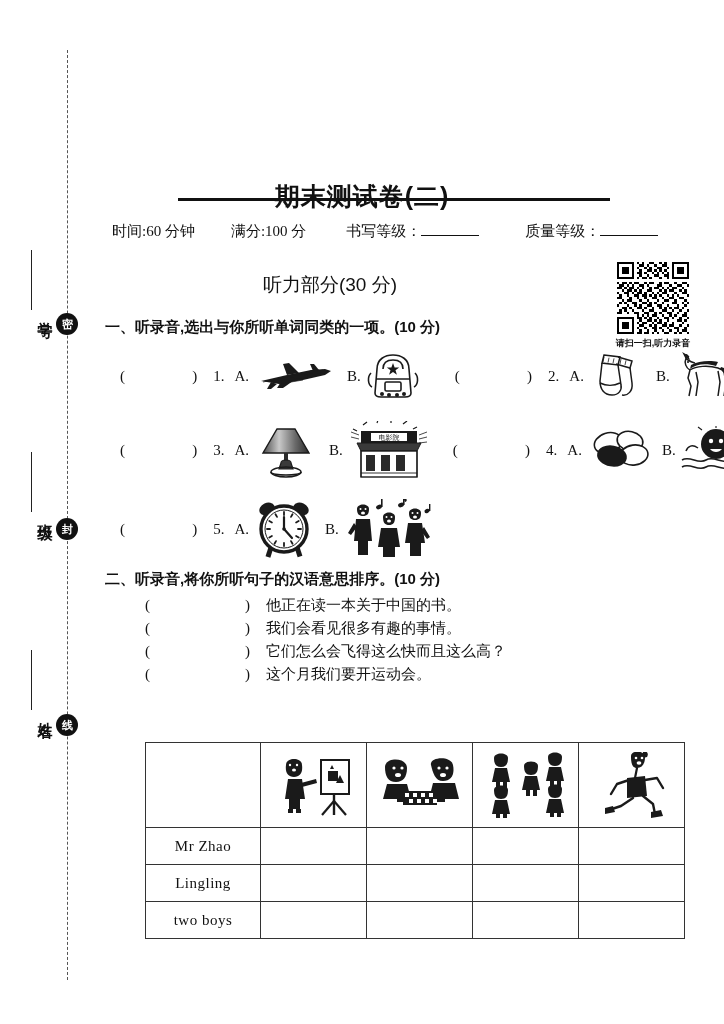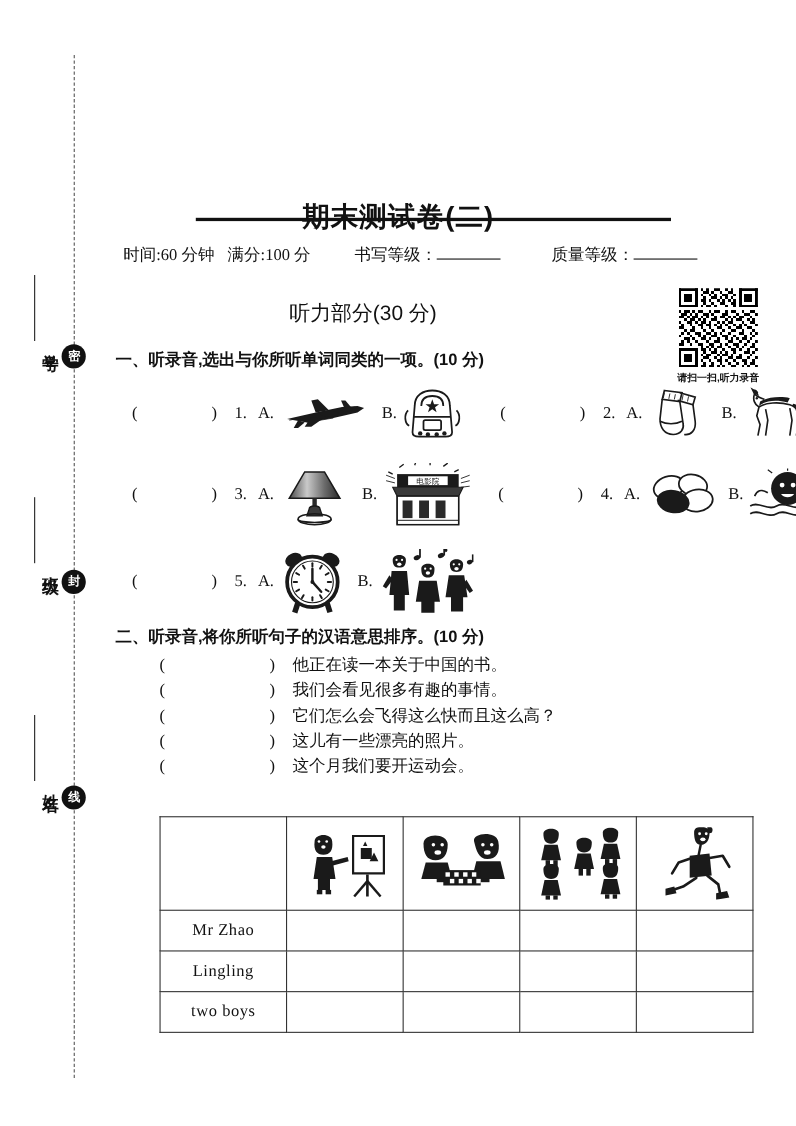--- a/index.html
+++ b/index.html
@@ -98,22 +98,22 @@
   .meta-row {
     position: absolute;
     left: 112px;
     top: 222px;
     width: 580px;
     display: flex;
     align-items: baseline;
     font-size: 15px;
   }
   .meta-item { white-space: nowrap; }
-  .meta-item.g1 { }
-  .meta-item.g2 { margin-right: 40px; margin-left: 12px; }
+  .meta-item.g1 { margin-right: 36px; }
+  .meta-item.g2 { margin-right: 40px; }
   .meta-item.g3 { margin-right: 46px; }
   .blank-line {
     display: inline-block;
     width: 58px;
     border-bottom: 1px solid #111;
     height: 12px;
     vertical-align: baseline;
   }
 
   .part-title {
@@ -754,23 +754,20 @@
     <div class="sent-row">
       <span class="sent-paren">(&nbsp;&nbsp;&nbsp;&nbsp;)</span><span>他正在读一本关于中国的书。</span>
     </div>
     <div class="sent-row">
       <span class="sent-paren">(&nbsp;&nbsp;&nbsp;&nbsp;)</span><span>我们会看见很多有趣的事情。</span>
     </div>
     <div class="sent-row">
       <span class="sent-paren">(&nbsp;&nbsp;&nbsp;&nbsp;)</span><span>它们怎么会飞得这么快而且这么高？</span>
     </div>
     <div class="sent-row">
-      <span class="sent-paren">(&nbsp;&nbsp;&nbsp;&nbsp;)</span><span>这儿有一些漂亮的照片。</span>
-    </div>
-    <div class="sent-row">
       <span class="sent-paren">(&nbsp;&nbsp;&nbsp;&nbsp;)</span><span>这个月我们要开运动会。</span>
     </div>
   </div>
 
 
   <table class="tick-table">
     <tbody>
       <tr class="head-row">
         <td class="col-label"></td>
         <td class="col-pic">

